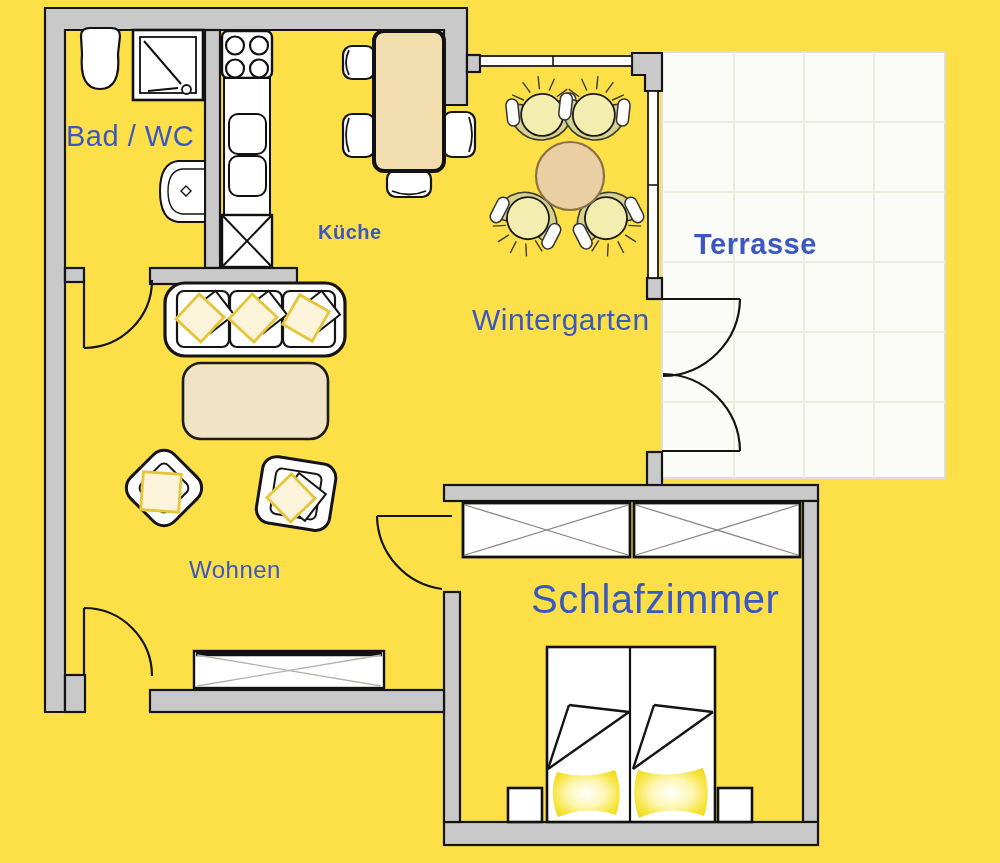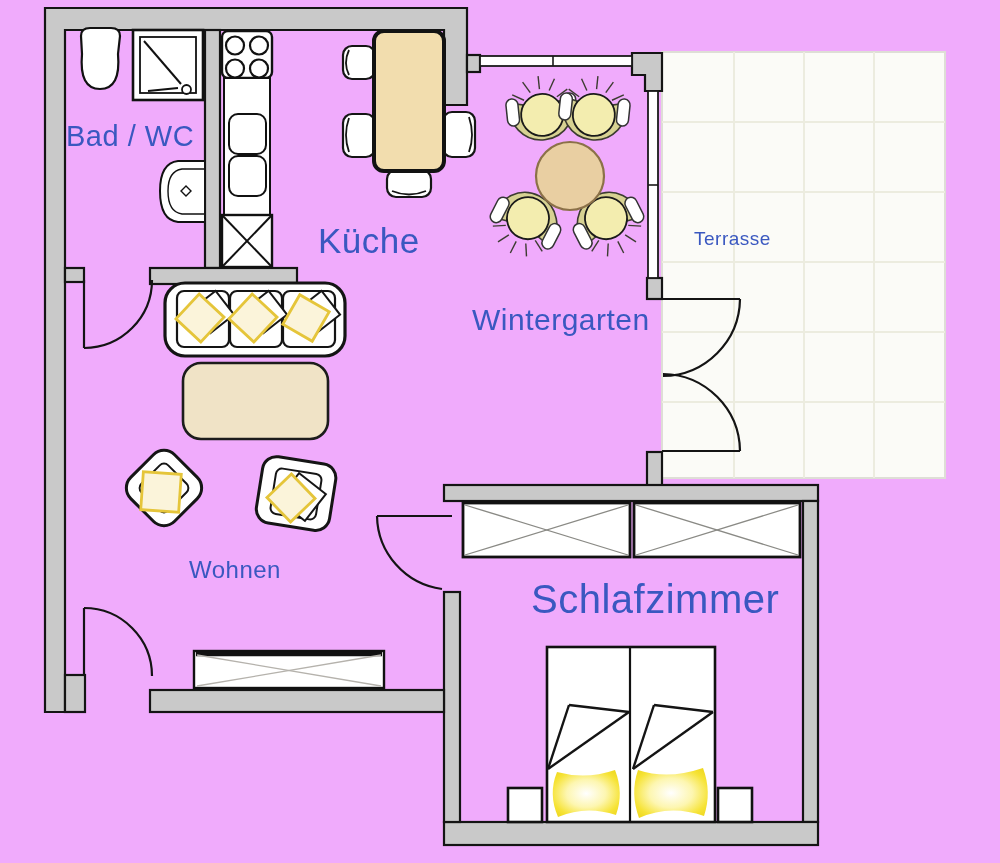--- a/index.html
+++ b/index.html
@@ -1,35 +1,35 @@
 <!DOCTYPE html>
 <html><head>
 <meta charset="utf-8">
 <style>
   html,body{margin:0;padding:0;background:#ffffff;}
   #plan{
     position:relative;
     width:1000px;height:863px;
-    background:#f0abfc;
+    background:#fde047;
     font-family:"Liberation Sans", sans-serif;
     overflow:hidden;
   }
   #plan svg{position:absolute;left:0;top:0;}
   .room-label{
     position:absolute;
     color:#3a58c0;
     font-family:"Liberation Sans", sans-serif;
     white-space:nowrap;
     letter-spacing:0.5px;
     user-select:none;
   }
   .lbl-badwc{left:66px;top:120px;font-size:29px;}
-  .lbl-kueche{left:318px;top:221px;font-size:35px;}
+  .lbl-kueche{left:318px;top:221px;font-size:20px;font-weight:bold;}
   .lbl-wintergarten{left:472px;top:303px;font-size:30px;}
-  .lbl-terrasse{left:694px;top:228px;font-size:19px;}
+  .lbl-terrasse{left:694px;top:228px;font-size:29px;font-weight:bold;}
   .lbl-wohnen{left:189px;top:556px;font-size:24px;}
   .lbl-schlafzimmer{left:531px;top:577px;font-size:40px;}
 </style>
 </head>
 <body>
 
 <div id="plan">
 <svg width="1000" height="863" viewBox="0 0 1000 863">
   <defs>
     <radialGradient id="pg" cx="50%" cy="50%" r="65%">

